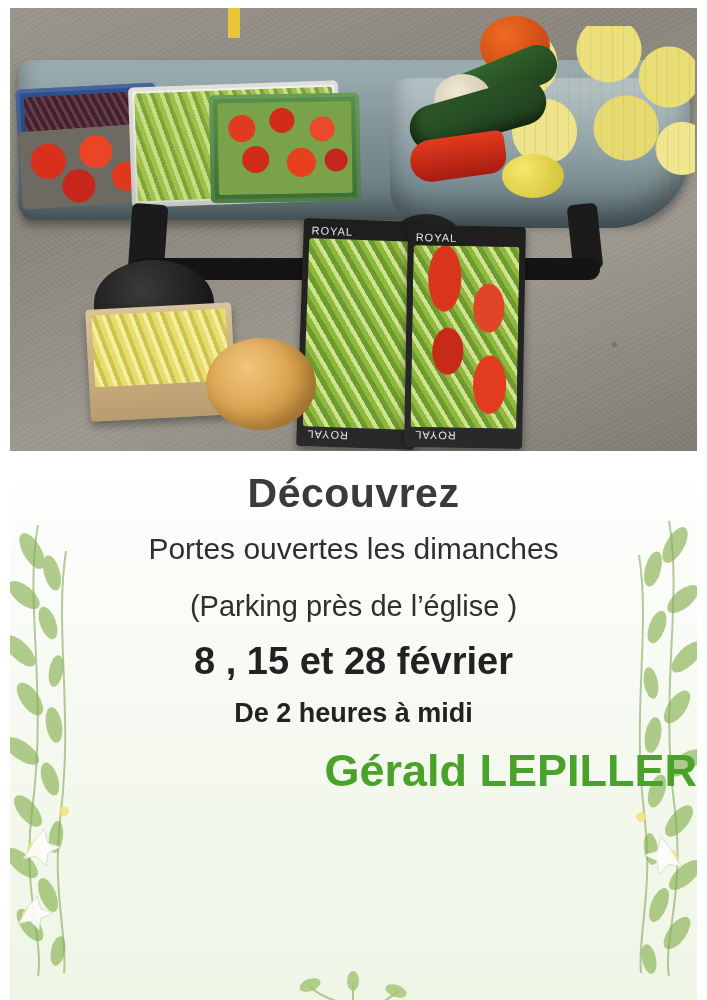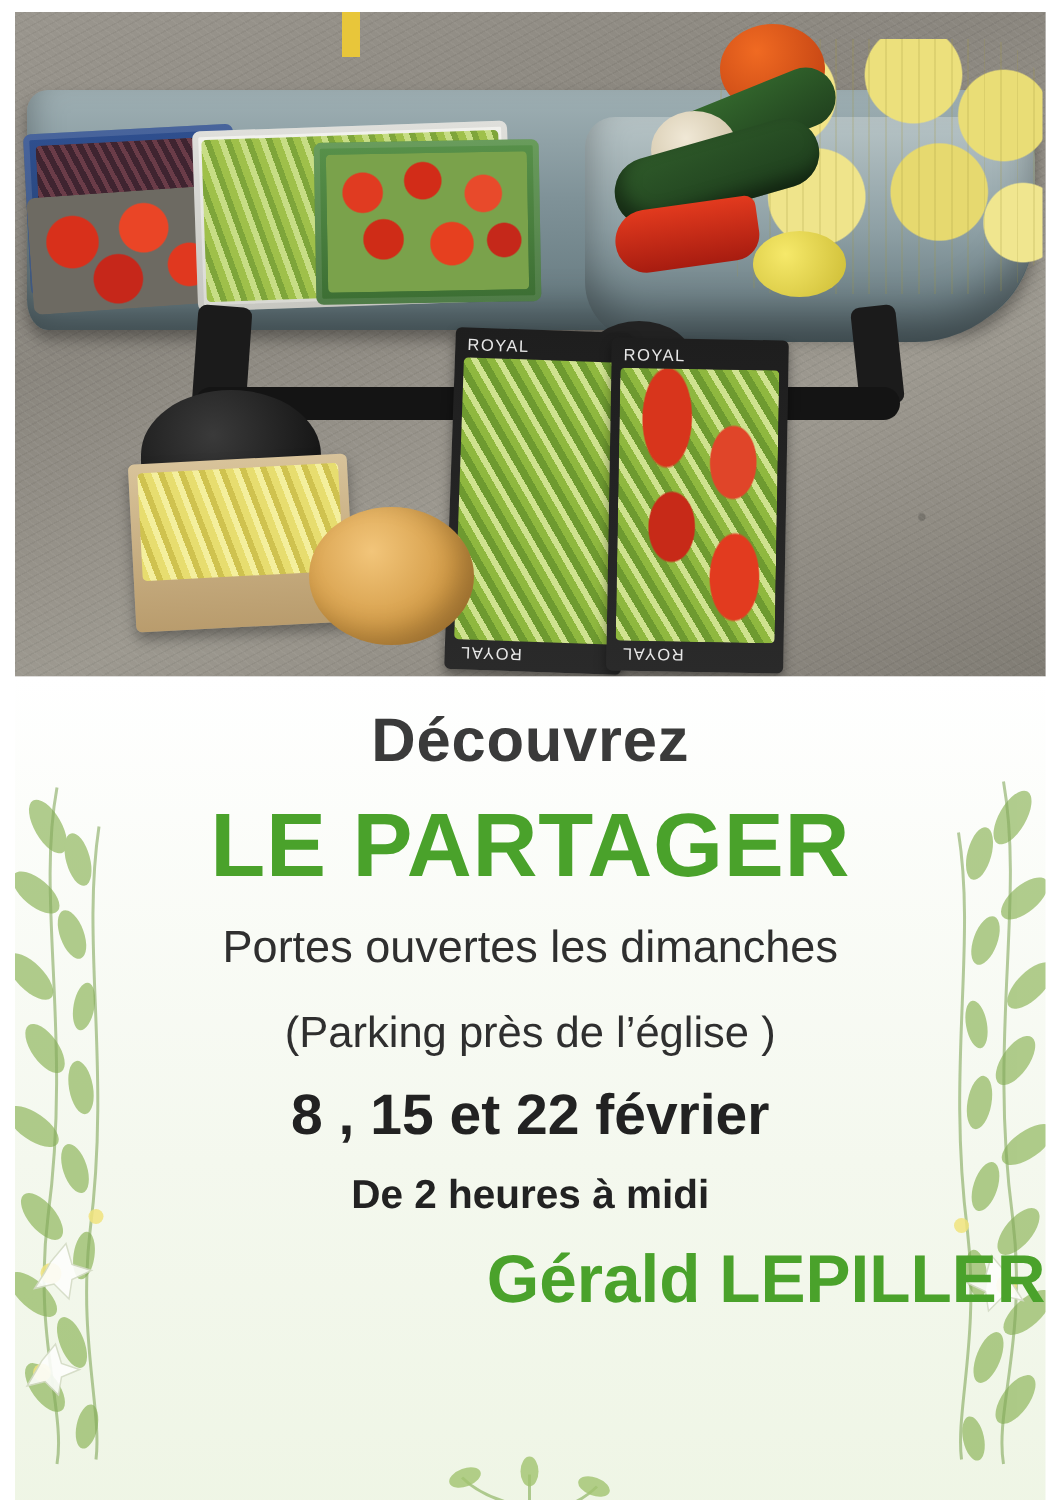--- a/index.html
+++ b/index.html
@@ -495,21 +495,20 @@
         <ellipse cx="300" cy="20" rx="11" ry="6" transform="rotate(-20 300 20)"></ellipse>
         <ellipse cx="386" cy="26" rx="11" ry="6" transform="rotate(20 386 26)"></ellipse>
         <ellipse cx="343" cy="16" rx="6" ry="10"></ellipse>
         <ellipse cx="324" cy="48" rx="10" ry="5" transform="rotate(-15 324 48)"></ellipse>
         <ellipse cx="362" cy="52" rx="10" ry="5" transform="rotate(15 362 52)"></ellipse>
       </g>
     </svg>
 
     <div class="text-stack">
       <p class="line l-decouvrez">Découvrez</p>
-      <p class="line l-title">LE PARTAGER</p>
       <p class="line l-portes">Portes ouvertes les dimanches</p>
       <p class="line l-parking">(Parking près de l’église )</p>
-      <p class="line l-dates">8 , 15 et 22 février</p>
+      <p class="line l-dates">8 , 15 et 28 février</p>
       <p class="line l-heures">De 2 heures à midi</p>
       <p class="line l-name">Gérald LEPILLER</p>
     </div>
   </div>
 </div>
 
 </body></html>

